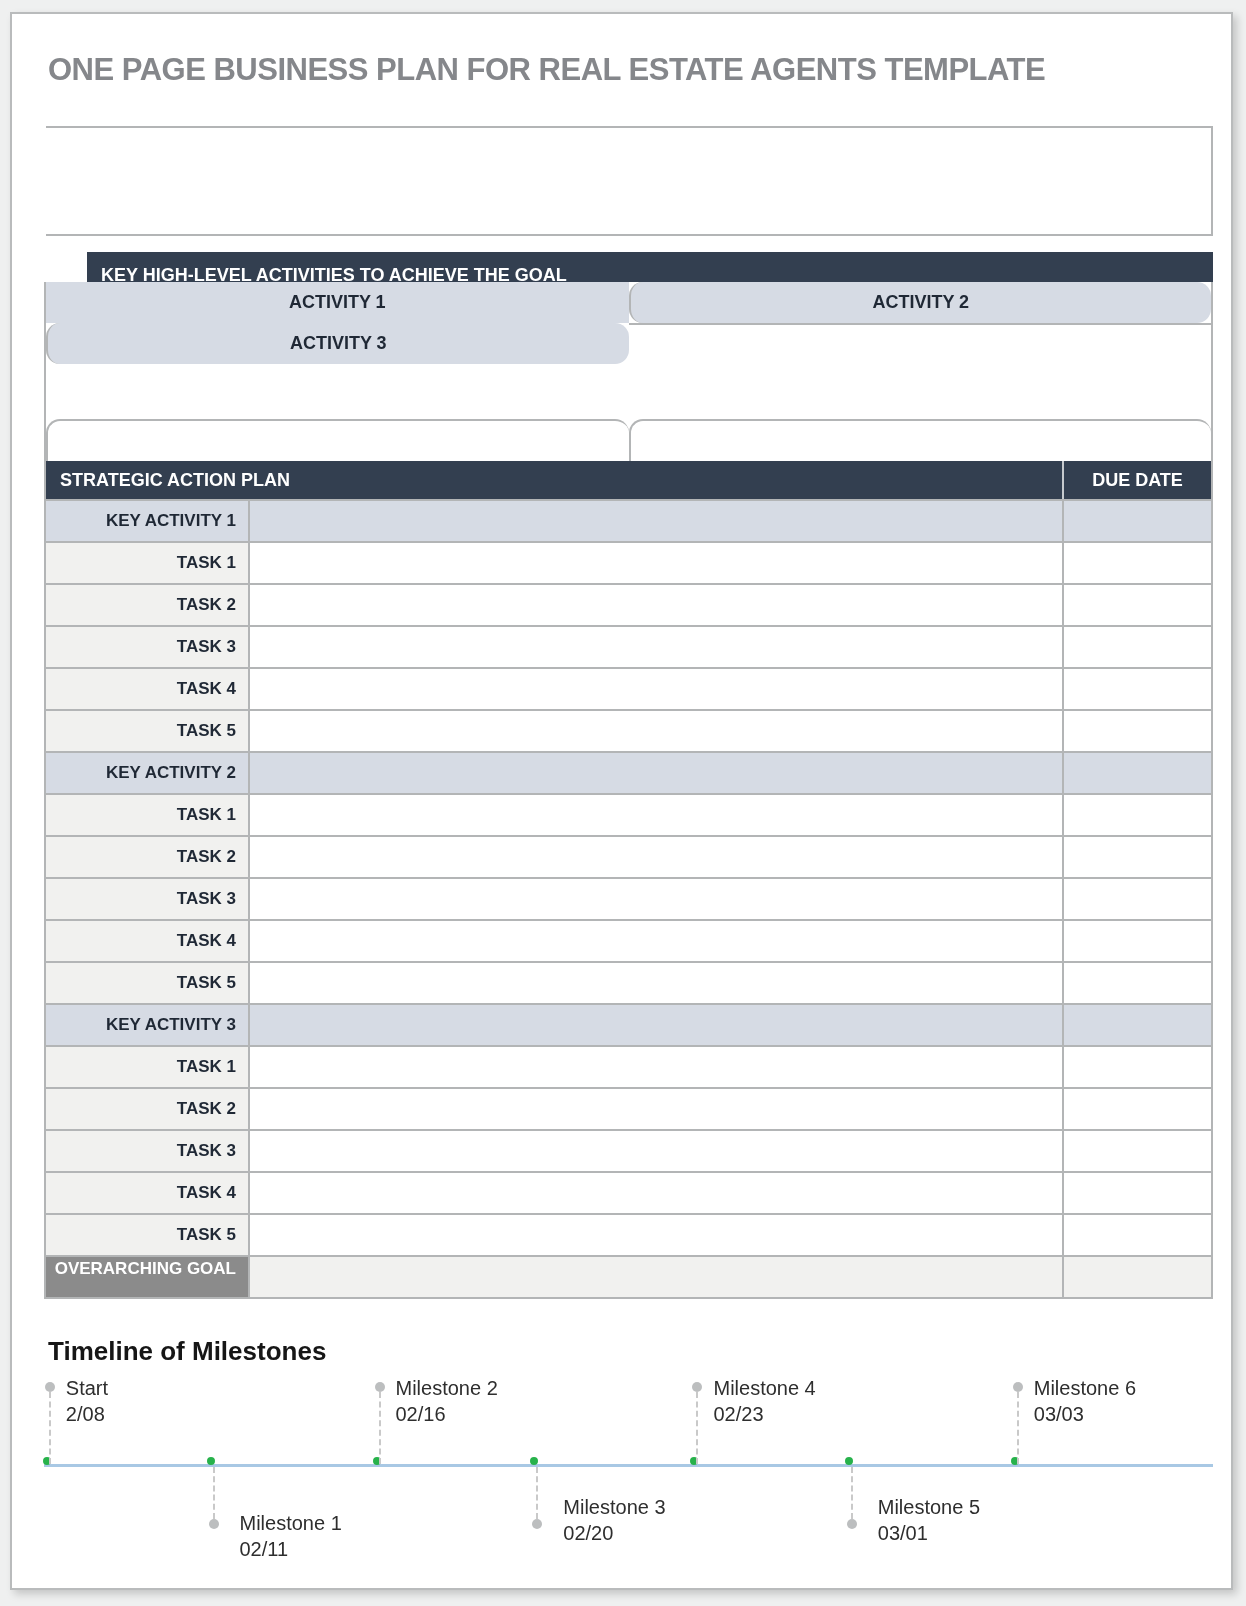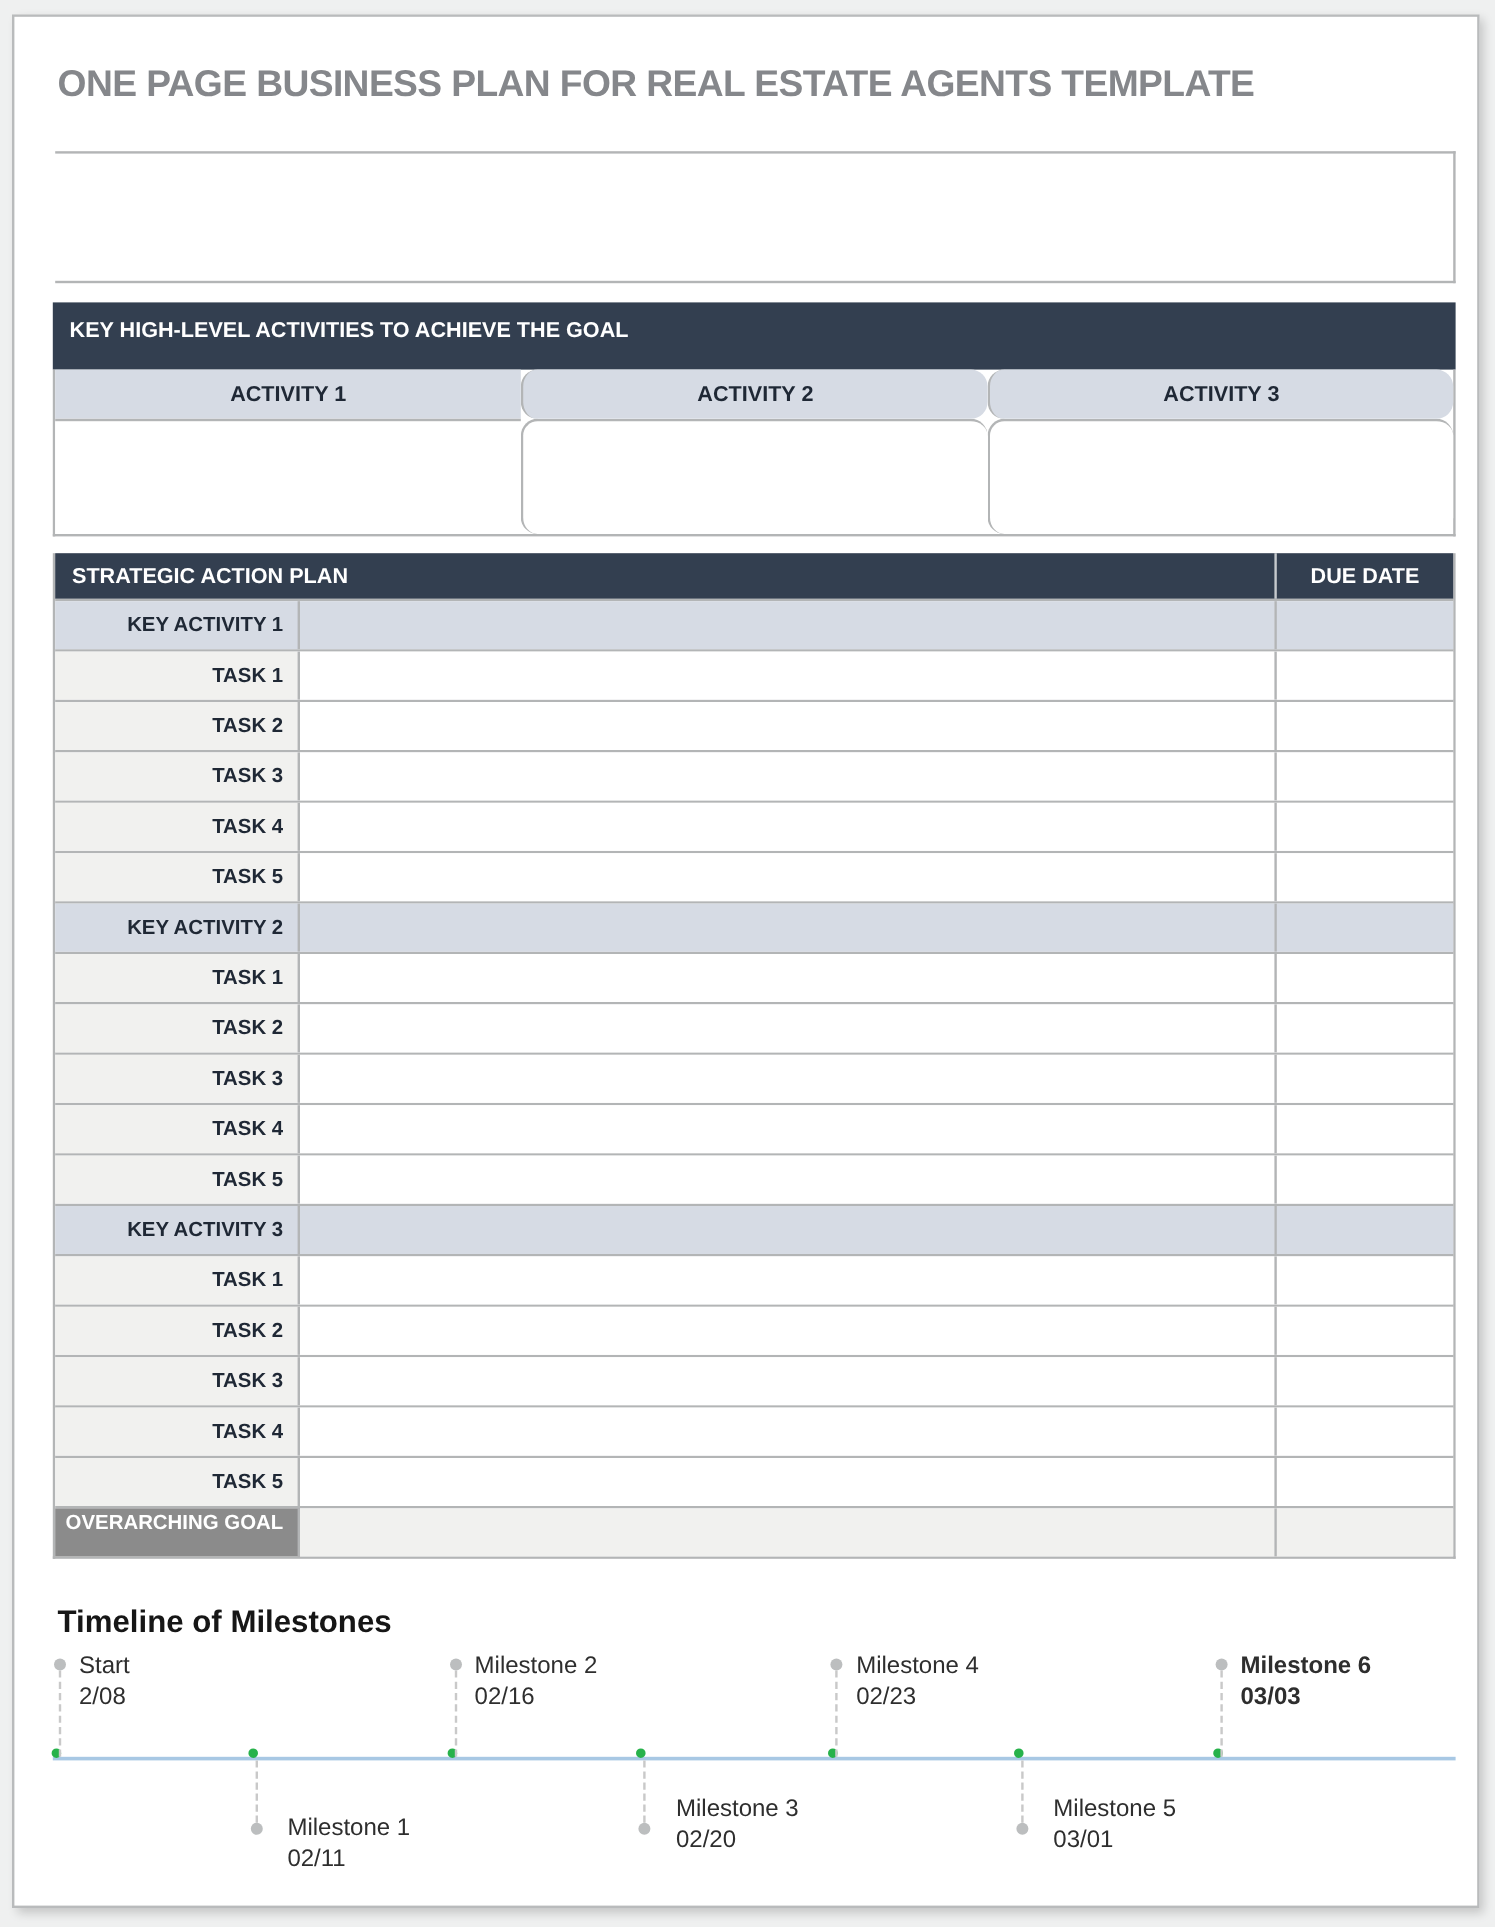--- a/index.html
+++ b/index.html
@@ -26,25 +26,25 @@
     font-size:20px;font-weight:bold;line-height:28px;text-align:right;
     padding:15px 10px 0 0;
   }
   .goal-value{
     flex:1;background:#fff;
     border:2px solid var(--border-gray,#b3b5b6);border-left:none;
   }
   
   .activities{position:absolute;left:32px;top:238px;width:1169px;}
   .navy-bar{
-    height:56px;line-height:46px;background:var(--navy,#333f50);
-    color:#fff;font-size:18px;font-weight:bold;padding-left:14px;
+    height:30px;line-height:46px;background:var(--navy,#333f50);
+    color:#fff;font-size:18px;font-weight:bold;padding-left:14px;margin-left:43px;
   }
   .act-grid{
-    display:grid;grid-template-columns:1fr 1fr 1fr;
+    display:grid;grid-template-columns:1fr 1fr;
     border:2px solid var(--border-gray,#b3b5b6);border-top:none;
   }
   .act-head{
     height:41px;line-height:41px;text-align:center;
     background:var(--blue-gray,#d6dbe4);color:var(--text-dark,#1f2835);
     font-size:18px;font-weight:bold;
   }
   .act-val{height:96px;background:#fff;border-top:2px solid var(--border-gray,#b3b5b6);}
   .act-head + .act-head, .act-val + .act-val{border-left:2px solid var(--border-gray,#b3b5b6);}
   .act-val + .act-val{border-left:2px solid var(--border-gray,#b3b5b6);}
@@ -258,19 +258,19 @@
       <div class="tl-green" style="left: 69.1%;"></div>
       <div class="tl-dash" style="left: 69.1%; top: 92px; height: 52px;"></div>
       <div class="tl-gray" style="left: 69.1%; top: 144px;"></div>
       <div class="tl-label" style="top: 119px; left: calc(69.1% + 26px);">
         <div>Milestone 5</div>
         <div>03/01</div>
       </div>
       <div class="tl-green" style="left: 83.3%;"></div>
       <div class="tl-dash" style="left: 83.3%; top: 17px; height: 72px;"></div>
       <div class="tl-gray" style="left: 83.3%; top: 7px;"></div>
-      <div class="tl-label" style="top: 0px; left: calc(83.3% + 16px); font-weight: bold;">
+      <div class="tl-label" style="top: 0px; left: calc(83.3% + 16px);">
         <div>Milestone 6</div>
         <div>03/03</div>
       </div>
     </div>
 
 </div>
 
 </body></html>

